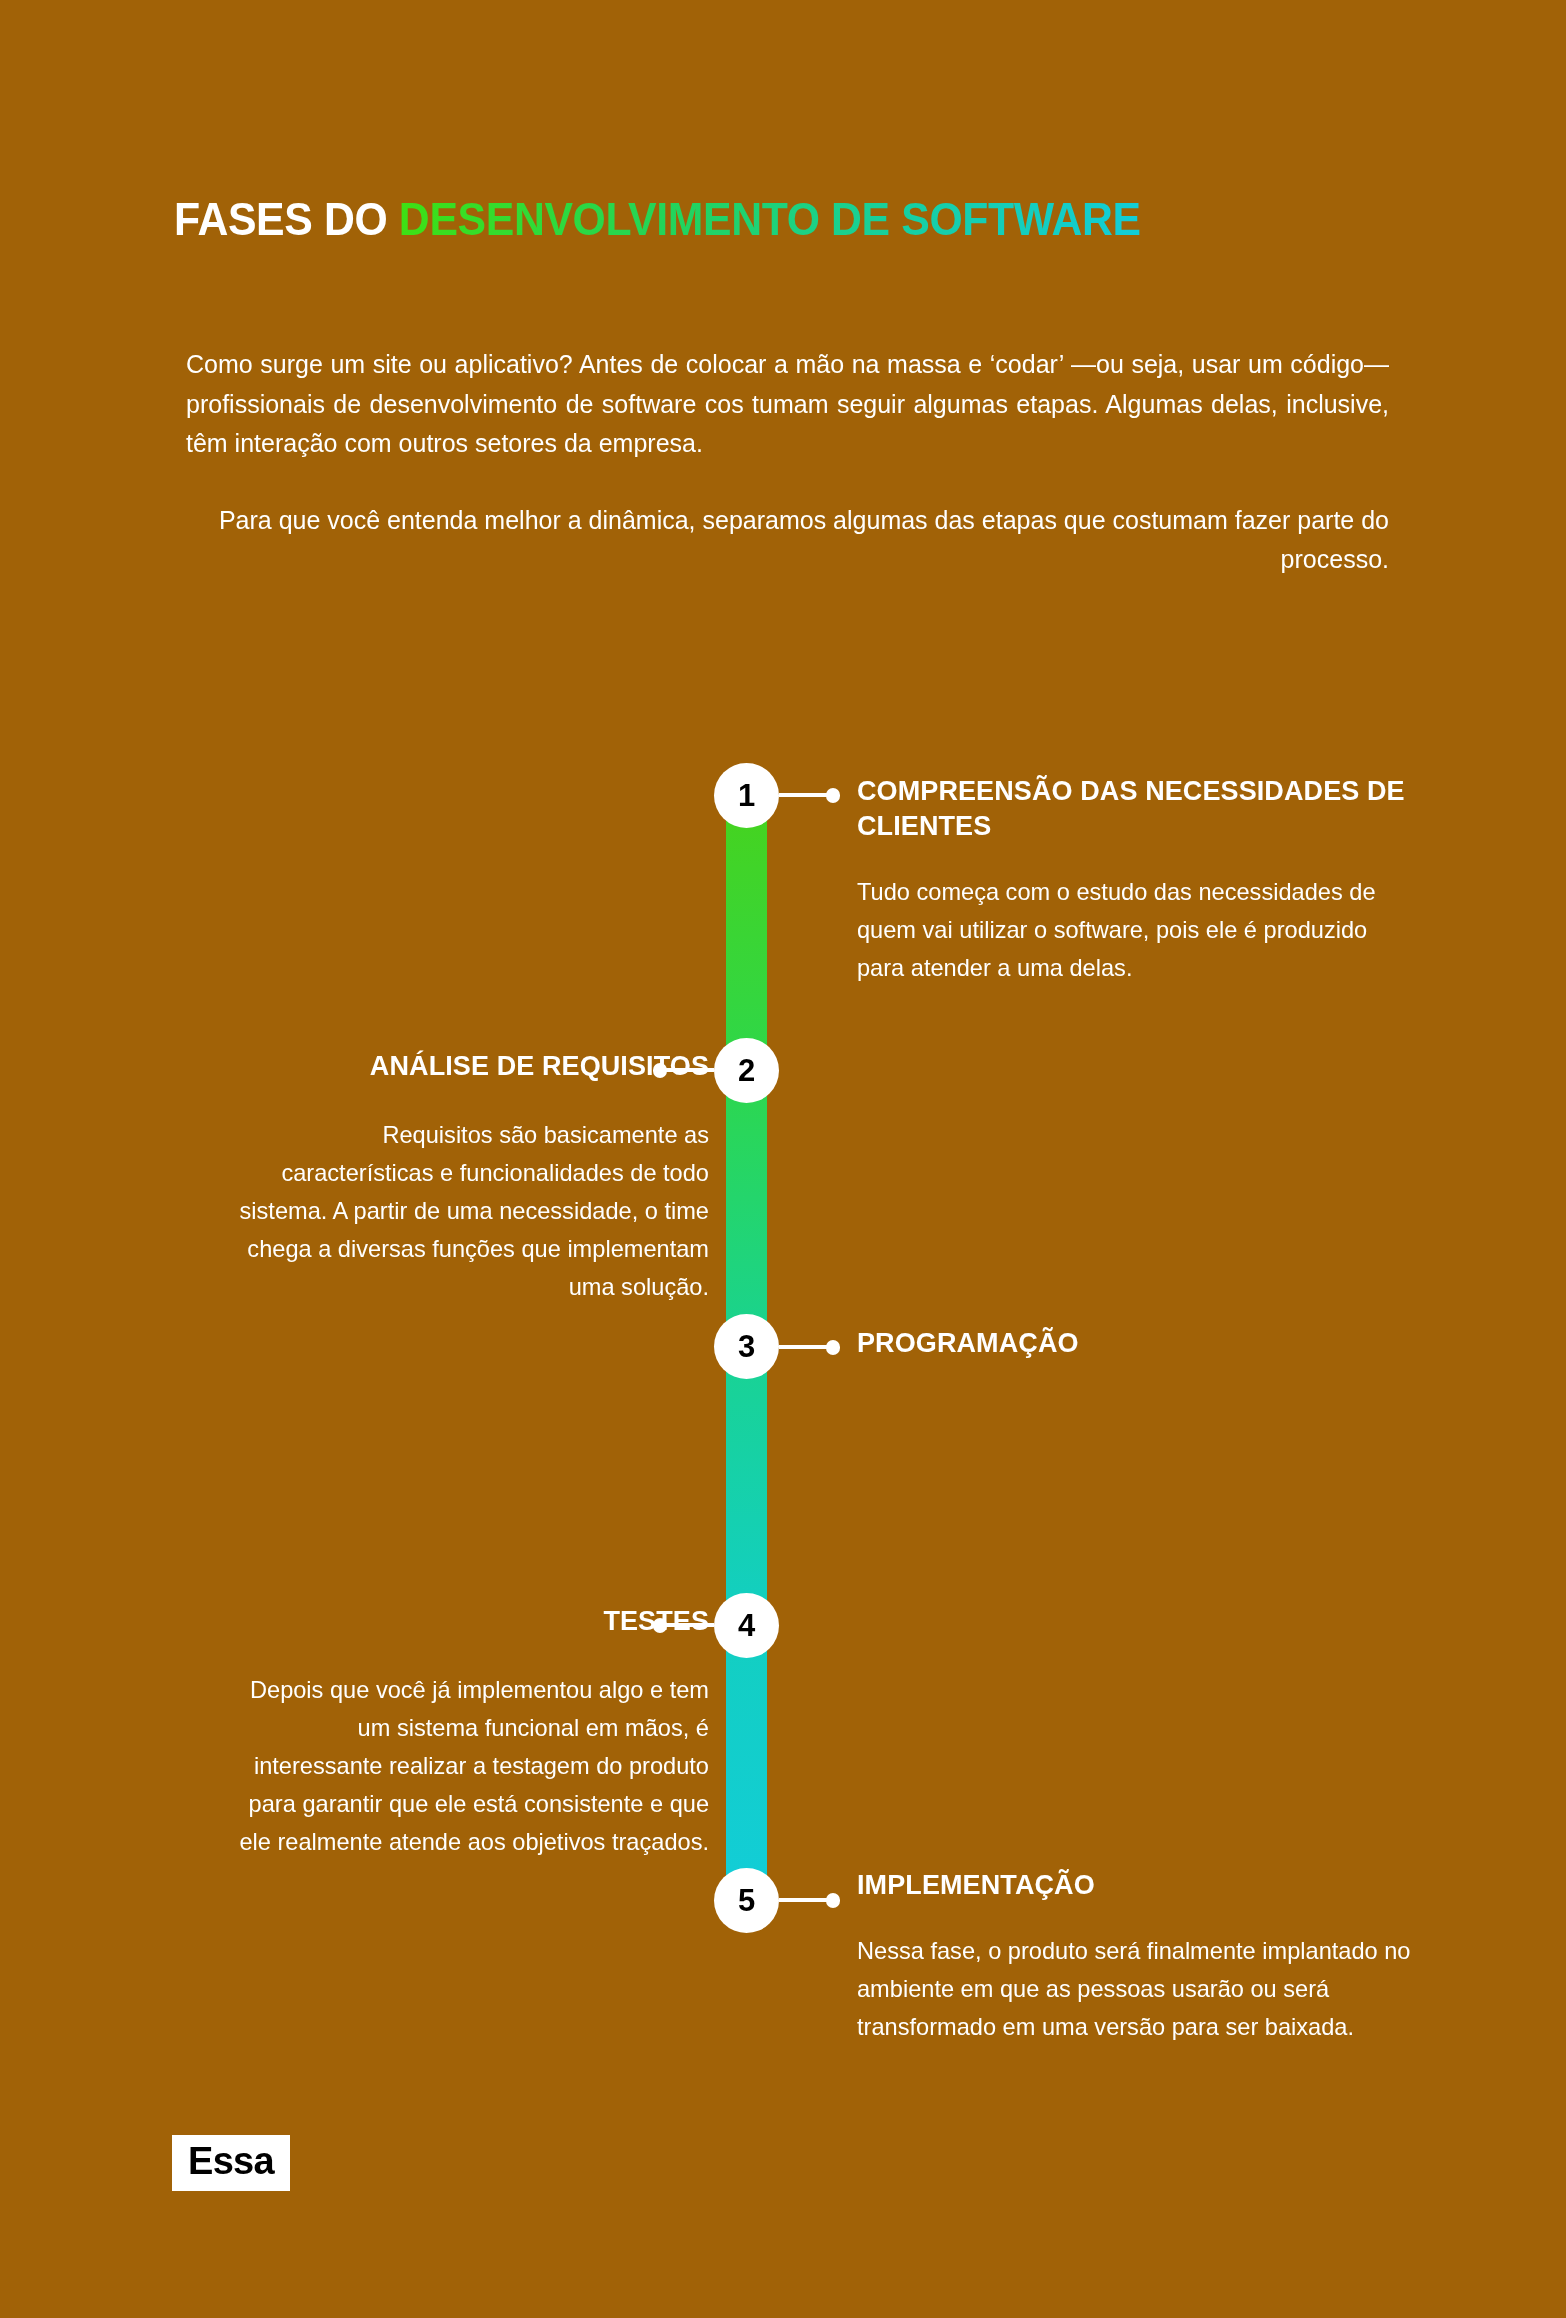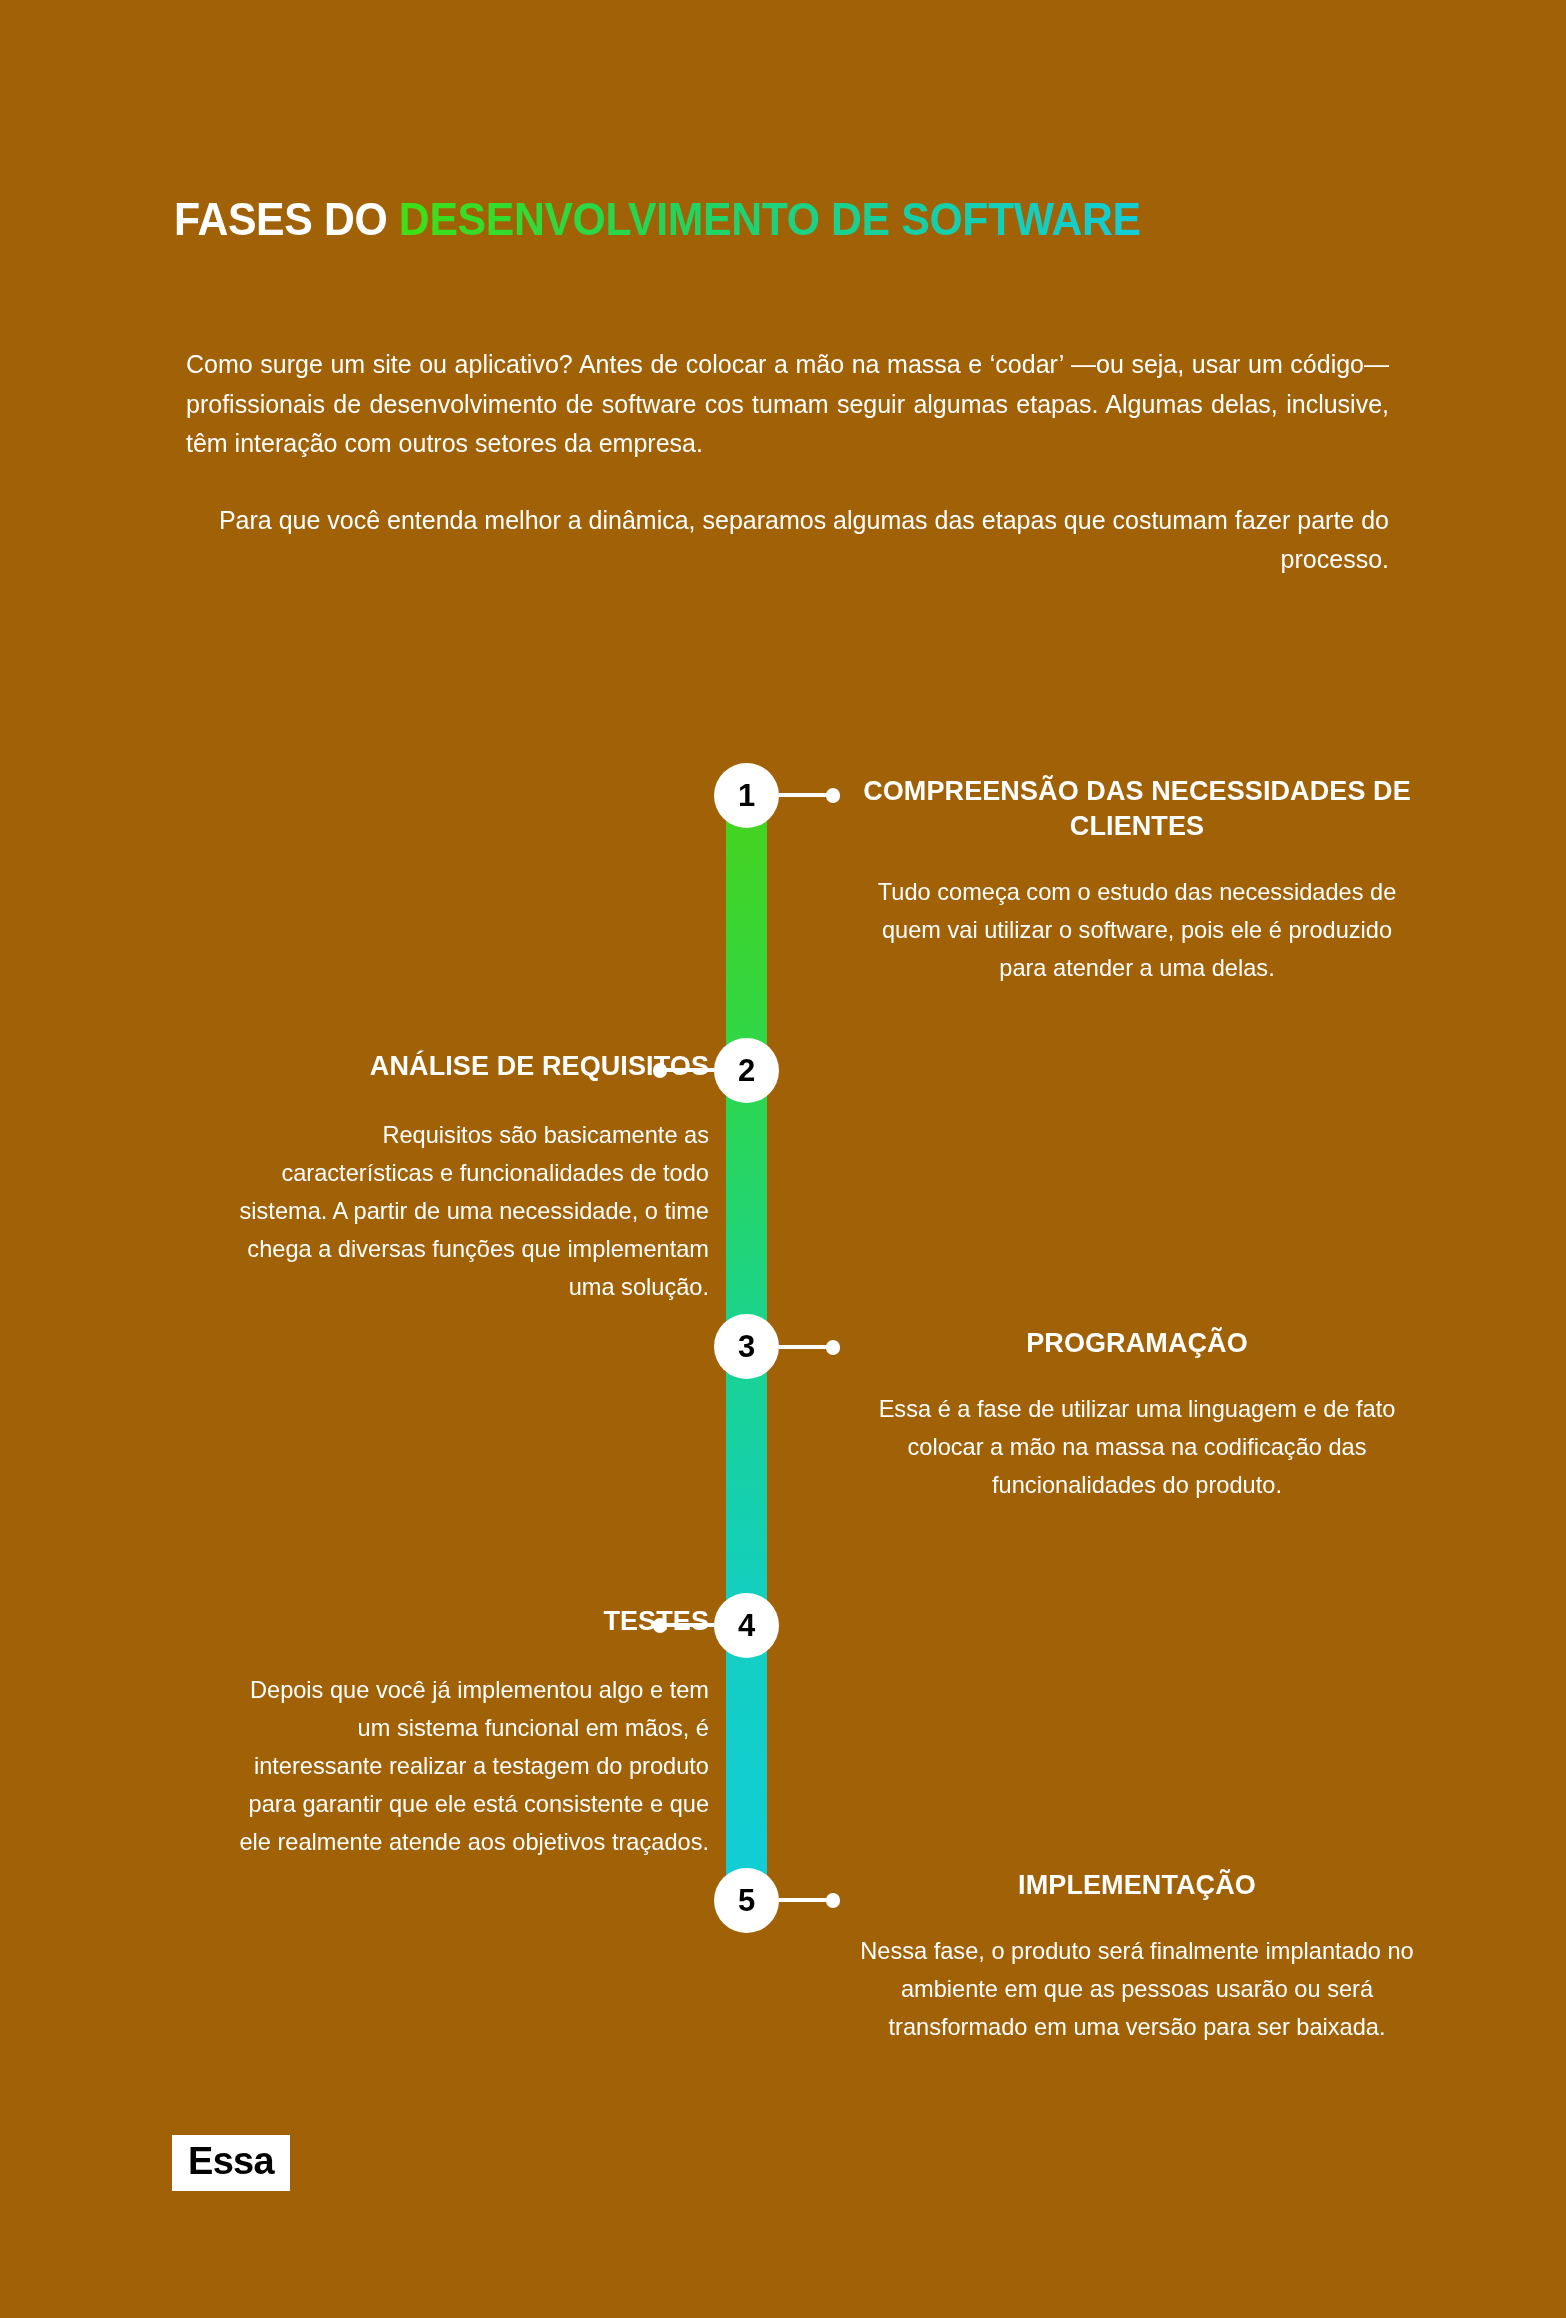--- a/index.html
+++ b/index.html
@@ -108,21 +108,21 @@
   }
   .connector.right { left: 779px; width: 57px; }
   .connector.right::after { right: -4.4px; }
   .connector.left { right: 852px; width: 57px; }
   .connector.left::after { left: -4.4px; }
 
   
   .step {
     position: absolute;
   }
-  .step.right { left: 857px; width: 560px; text-align: center; }
+  .step.right { left: 857px; width: 560px; text-align: left; }
   .step.left  { right: 857px; width: 472px; text-align: right; }
 
   .step h2 {
     margin: 0;
     font-size: 27px;
     font-weight: 700;
     line-height: 1.28;
     letter-spacing: 0.1px;
   }
   .step p {
@@ -178,21 +178,20 @@
     <h2>ANÁLISE DE REQUISITOS</h2>
     <p>Requisitos são basicamente as características e funcionalidades de todo sistema. A partir de uma necessidade, o time chega a diversas funções que implementam uma solução.</p>
   </div>
 
   <div class="node" style="top:1314px">
     <span>3</span>
   </div>
   <div class="connector right" style="top:1345px"></div>
   <div class="step right" style="top:1326px">
     <h2>PROGRAMAÇÃO</h2>
-    <p>Essa é a fase de utilizar uma linguagem e de fato colocar a mão na massa na codificação das funcionalidades do produto.</p>
   </div>
 
   <div class="node" style="top:1593px">
     <span>4</span>
   </div>
   <div class="connector left" style="top:1623px"></div>
   <div class="step left" style="top:1604px">
     <h2>TESTES</h2>
     <p>Depois que você já implementou algo e tem um sistema funcional em mãos, é interessante realizar a testagem do produto para garantir que ele está consistente e que ele realmente atende aos objetivos traçados.</p>
   </div>

